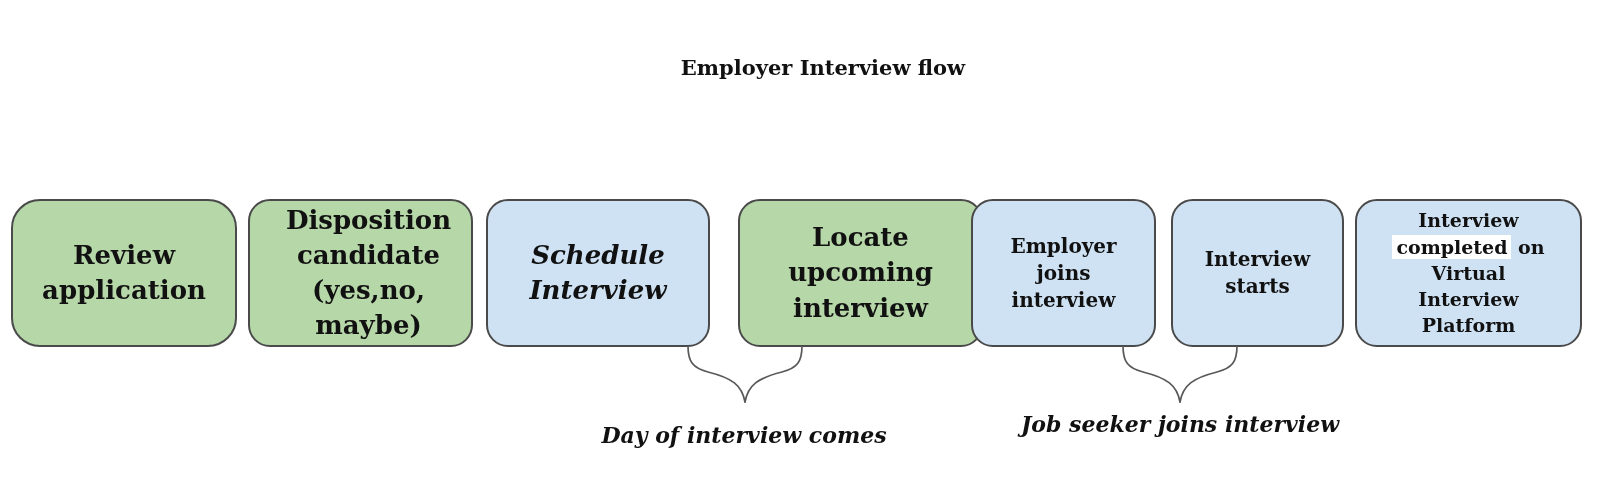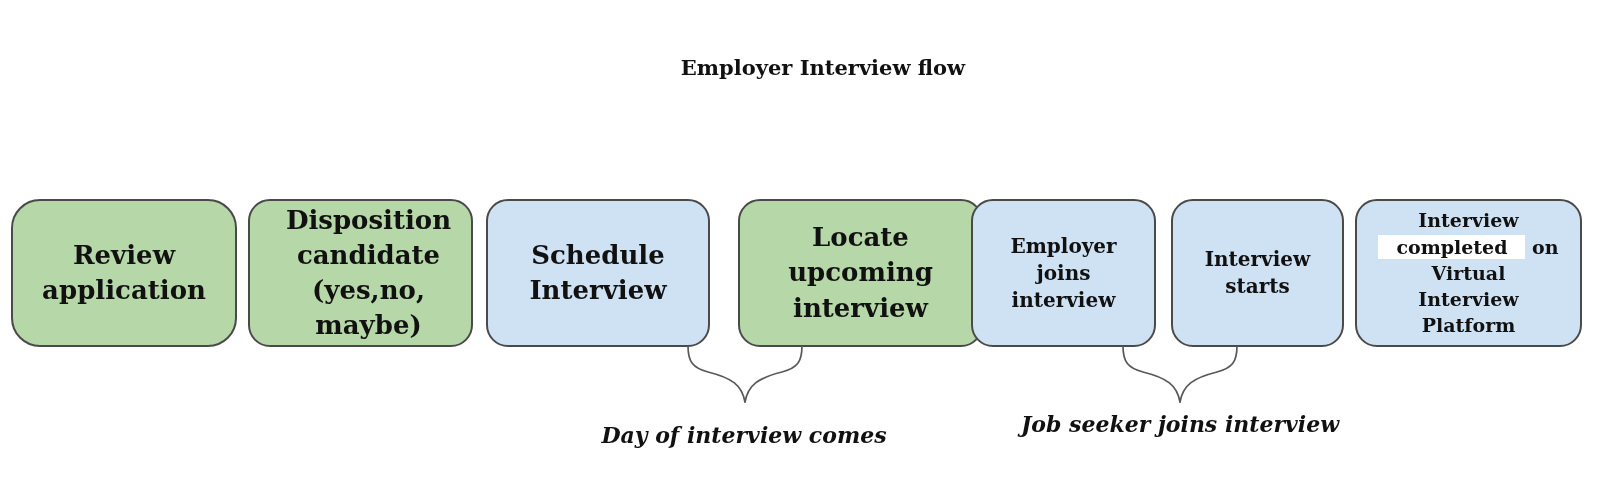--- a/index.html
+++ b/index.html
@@ -45,28 +45,28 @@
     padding: 0 6px;
   }
   .box.green { background: var(--green, #b6d7a8); }
   .box.blue  { background: var(--blue, #cfe2f3); }
   .box-1, .box-2, .box-3, .box-4 { font-size: 26px; }
   .box-5, .box-6 { font-size: 20px; }
   .box-7 { font-size: 19px; }
   .box-7 .box-text { line-height: 1.38; }
   .box-1 { left: 11px;   width: 226px; border-radius: 29px; }
   .box-2 { left: 248px;  width: 225px; padding-left: 16px; }
-  .box-3 { left: 486px;  width: 224px; }
+  .box-3 { left: 486px;  width: 224px; font-style: italic; }
   .box-4 { left: 738px;  width: 245px; }
   .box-5 { left: 971px;  width: 185px; }
   .box-6 { left: 1171px; width: 173px; }
   .box-7 { left: 1355px; width: 227px; }
   .hl {
     background: var(--highlight, #ffffff);
-    padding: 1px 18px;
+    padding: 1px 4px;
   }
   .brace {
     position: absolute;
     width: 116px;
     height: 59px;
   }
   .brace-1 { left: 687px;  top: 346px; }
   .brace-2 { left: 1122px; top: 346px; }
   .brace path {
     fill: none;

